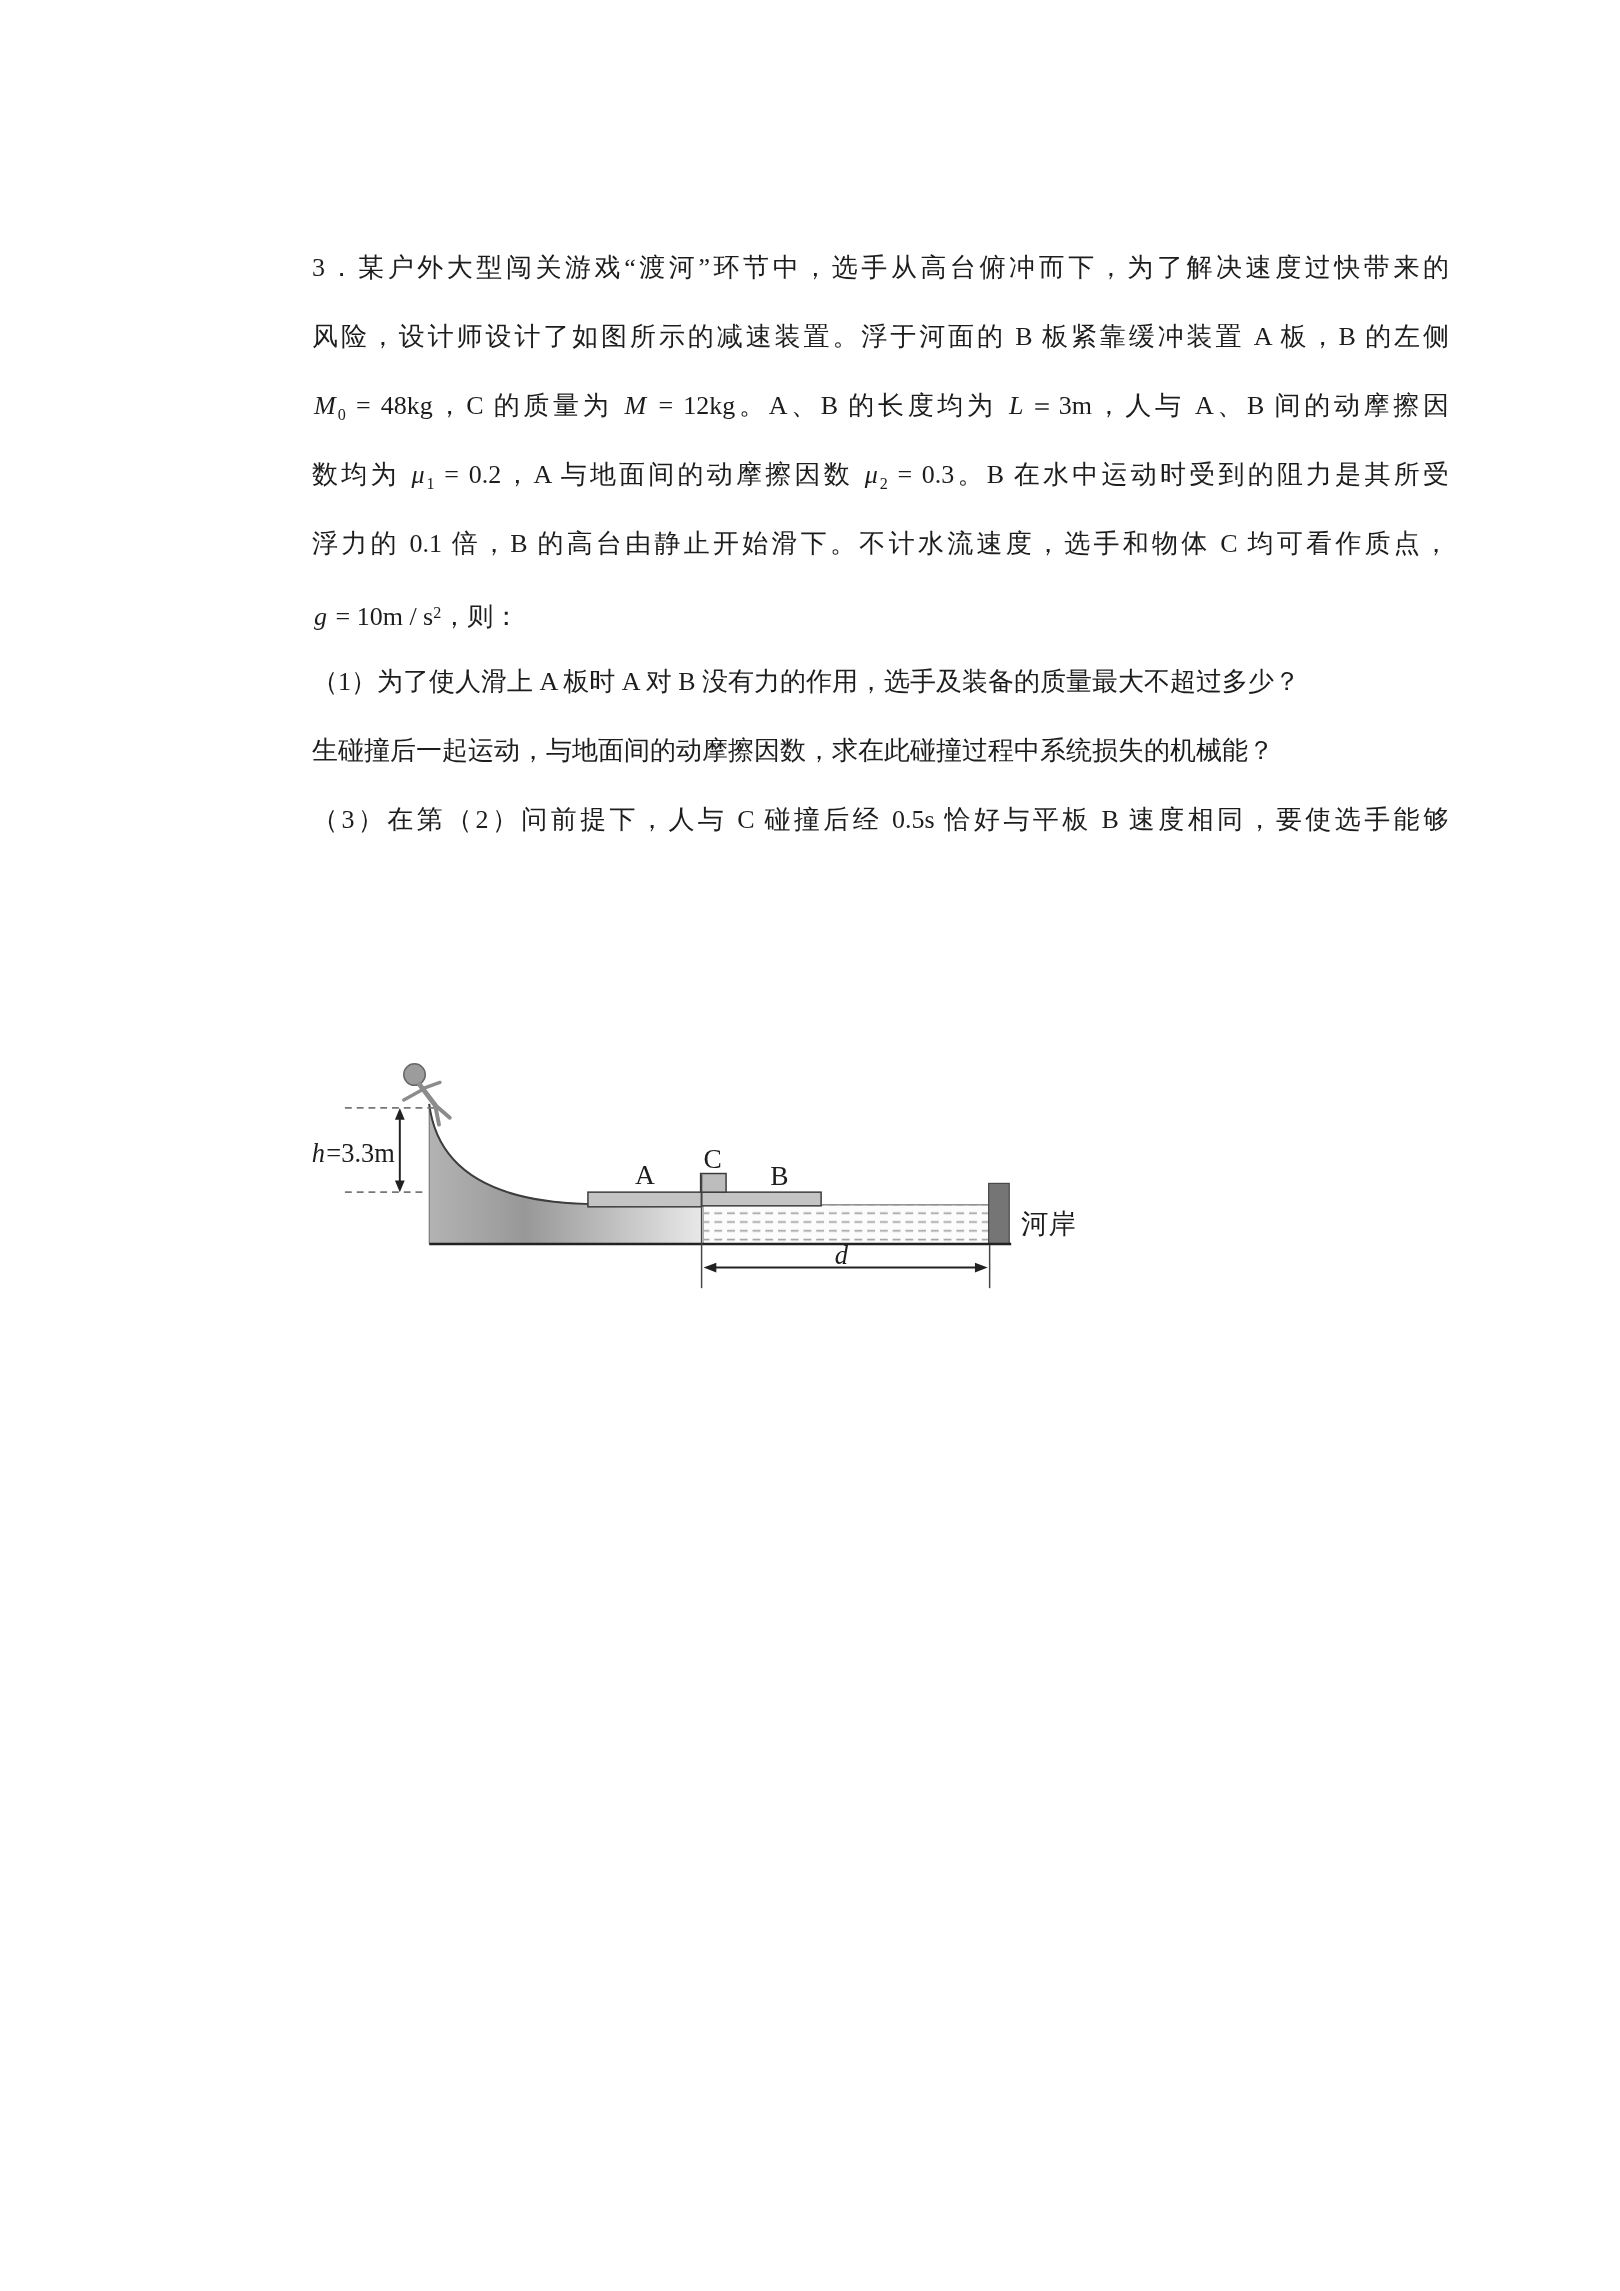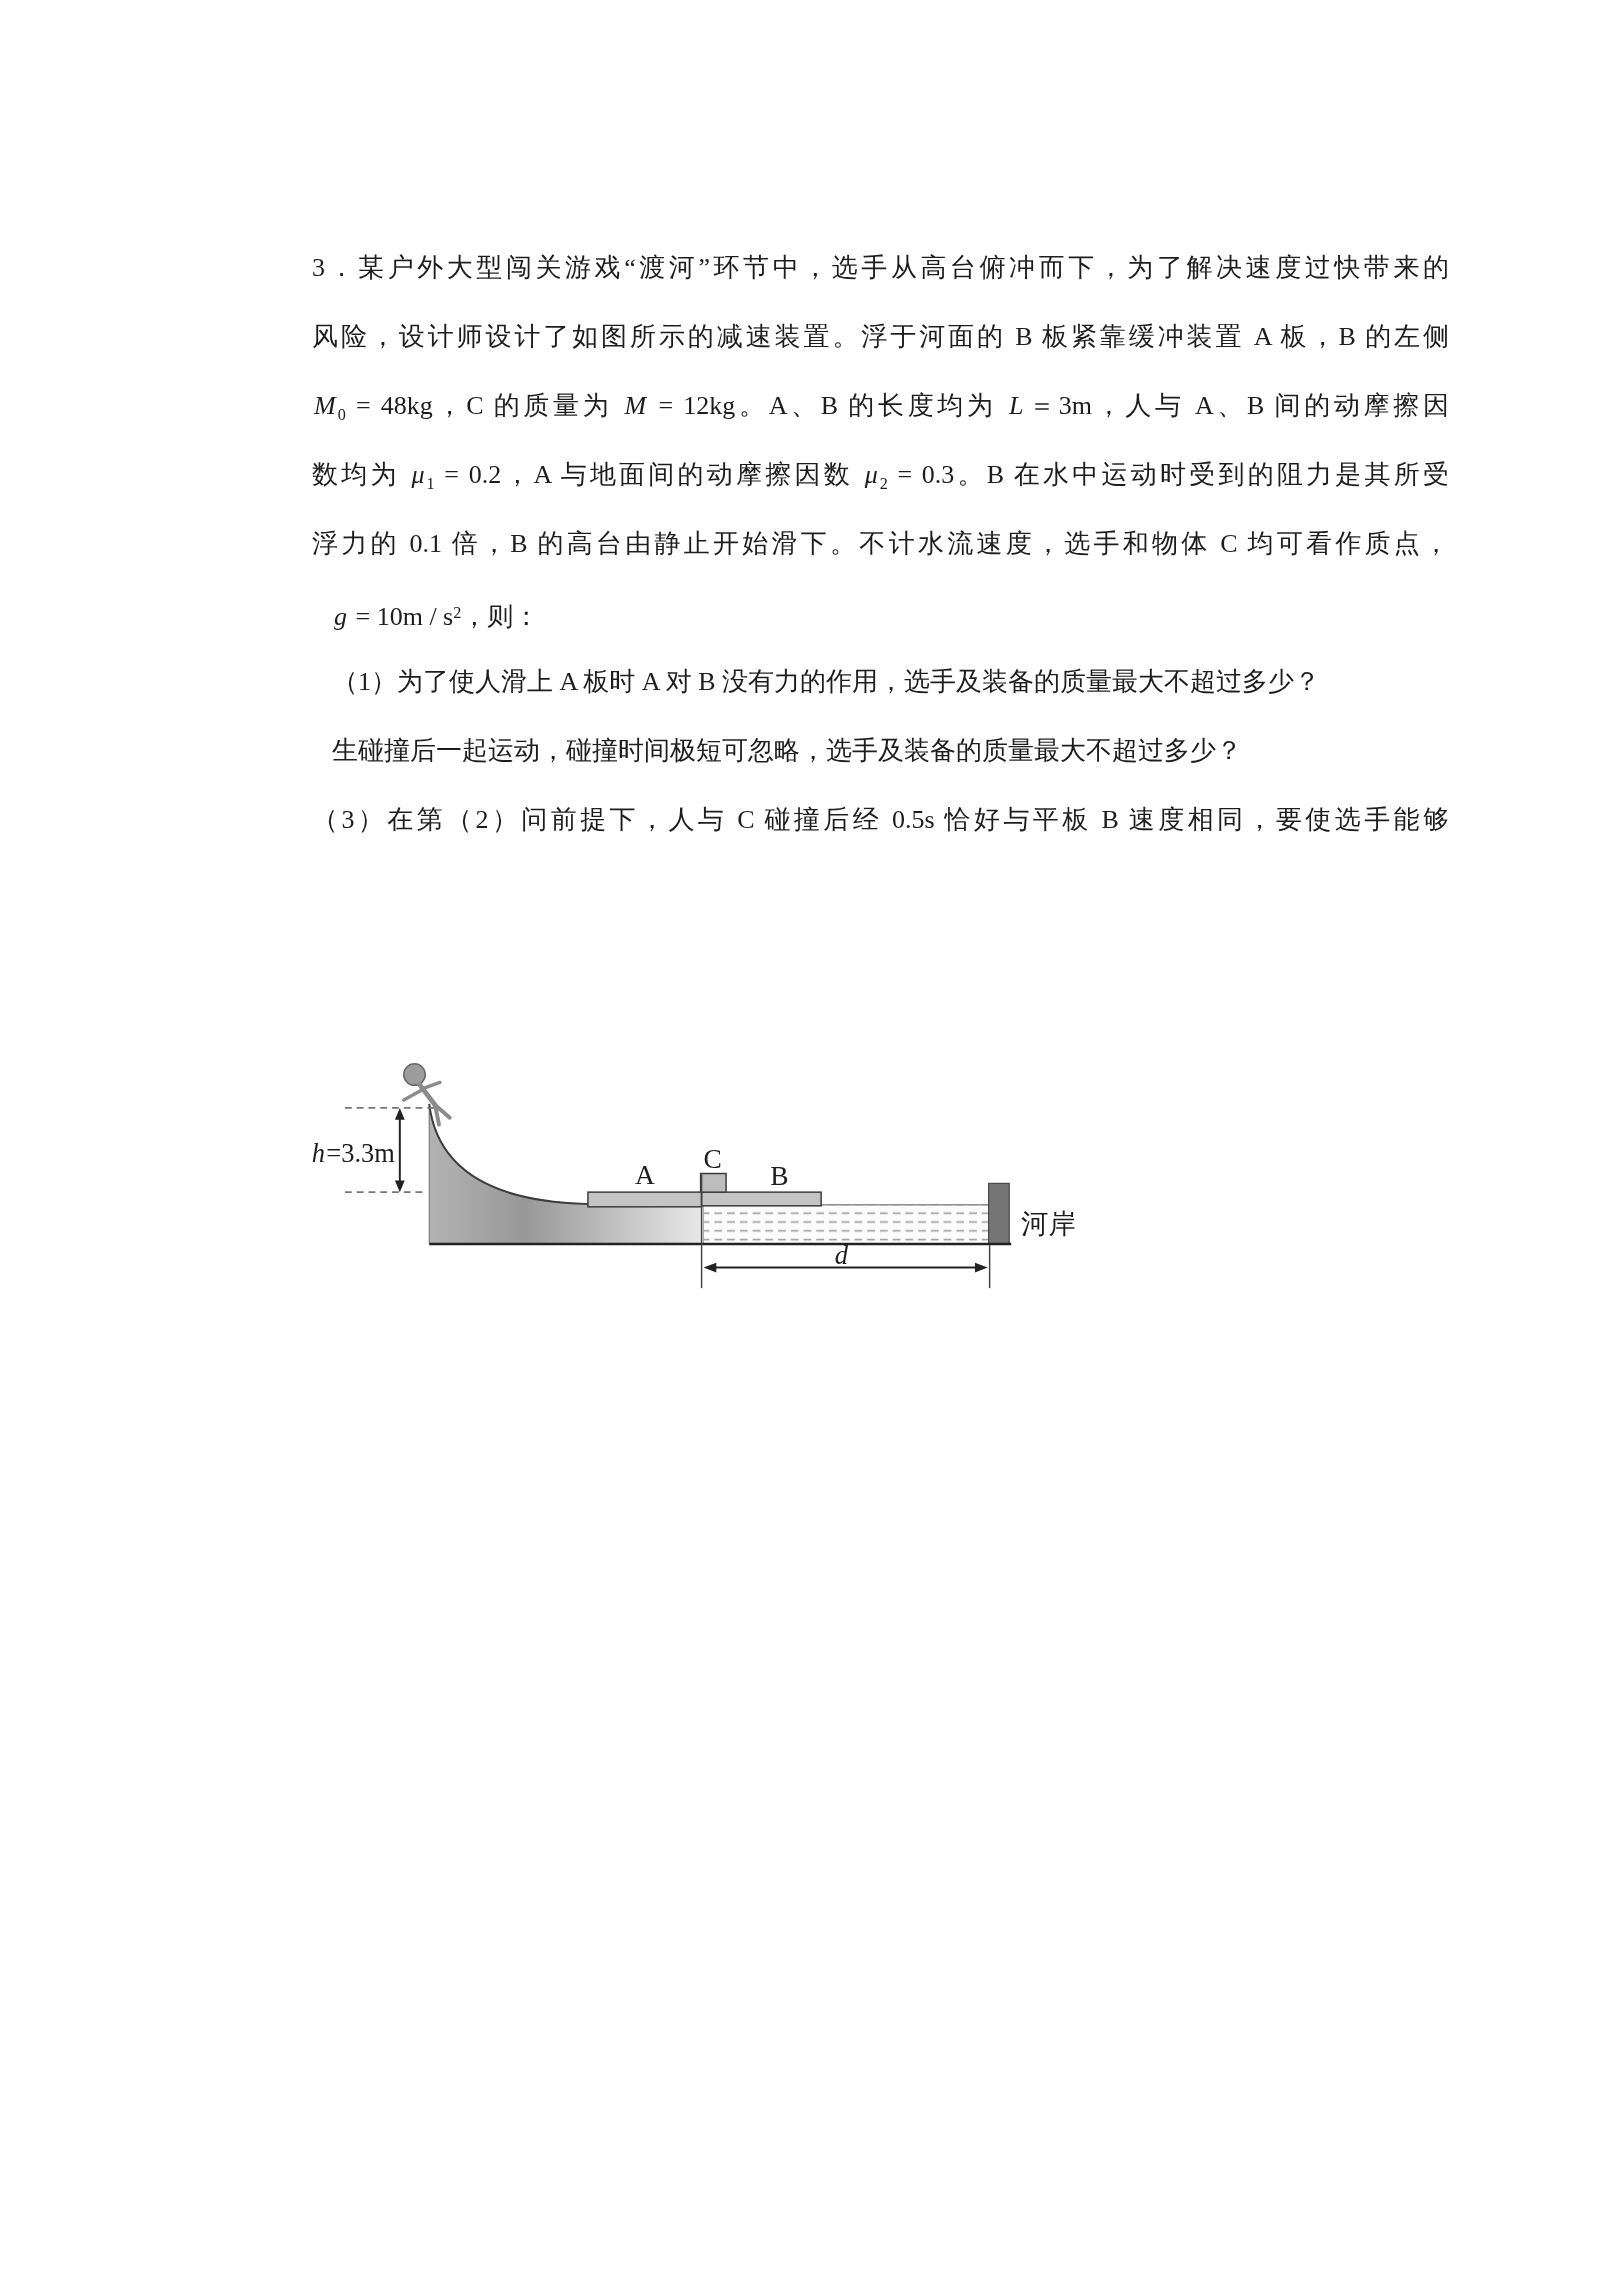--- a/index.html
+++ b/index.html
@@ -14,41 +14,41 @@
   .text-block {
     position:absolute;
     left:312px; top:233px; width:1137px;
     font-size:26px; color:#1d1d1d;
   }
   .line {
     height:69px; line-height:69px;
     text-align:justify; text-align-last:justify;
     white-space:nowrap;
   }
-  .line.end { text-align-last:left;margin-left:20px; }
+  .line.end { text-align-last:left; }
   .var { font-style:italic; padding:0 2px; }
   .sub { font-size:0.62em; vertical-align:-0.35em; }
   .sup { font-size:0.62em; vertical-align:0.45em; }
   .diagram { position:absolute; left:294px; top:1051px; width:872px; height:247px; }
   svg text { font-family:"Liberation Serif","DejaVu Serif",serif; fill:#1d1d1d; }
 </style>
 </head>
 <body>
 
 <div class="page">
 
   <div class="text-block">
       <div class="line"><span>3．某户外大型闯关游戏“渡河”环节中，选手从高台俯冲而下，为了解决速度过快带来的</span></div>
       <div class="line"><span>风险，设计师设计了如图所示的减速装置。浮于河面的 B 板紧靠缓冲装置 A 板，B 的左侧</span></div>
       <div class="line"><span class="var">M</span><span class="sub">0</span><span> = 48kg，C 的质量为 </span><span class="var">M</span><span> = 12kg。A、B 的长度均为 </span><span class="var">L</span><span>＝3m，人与 A、B 间的动摩擦因</span></div>
       <div class="line"><span>数均为 </span><span class="var">μ</span><span class="sub">1</span><span> = 0.2，A 与地面间的动摩擦因数 </span><span class="var">μ</span><span class="sub">2</span><span> = 0.3。B 在水中运动时受到的阻力是其所受</span></div>
       <div class="line"><span>浮力的 0.1 倍，B 的高台由静止开始滑下。不计水流速度，选手和物体 C 均可看作质点，</span></div>
       <div class="line end"><span class="var">g</span><span> = 10m / s</span><span class="sup">2</span><span>，则：</span></div>
       <div class="line end"><span>（1）为了使人滑上 A 板时 A 对 B 没有力的作用，选手及装备的质量最大不超过多少？</span></div>
-      <div class="line end"><span>生碰撞后一起运动，碰撞时间极短可忽略，选手及装备的质量最大不超过多少？</span></div>
+      <div class="line end"><span>生碰撞后一起运动，与地面间的动摩擦因数，求在此碰撞过程中系统损失的机械能？</span></div>
       <div class="line"><span>（3）在第（2）问前提下，人与 C 碰撞后经 0.5s 恰好与平板 B 速度相同，要使选手能够</span></div>
     </div>
 
   <svg class="diagram" viewBox="300 1072 890 252" xmlns="http://www.w3.org/2000/svg">
     <defs>
       <linearGradient id="landGrad" x1="0" y1="0" x2="1" y2="0">
         <stop offset="0" stop-color="#b3b3b3"></stop>
         <stop offset="0.35" stop-color="#989898"></stop>
         <stop offset="1" stop-color="#e9e9e9"></stop>
       </linearGradient>

